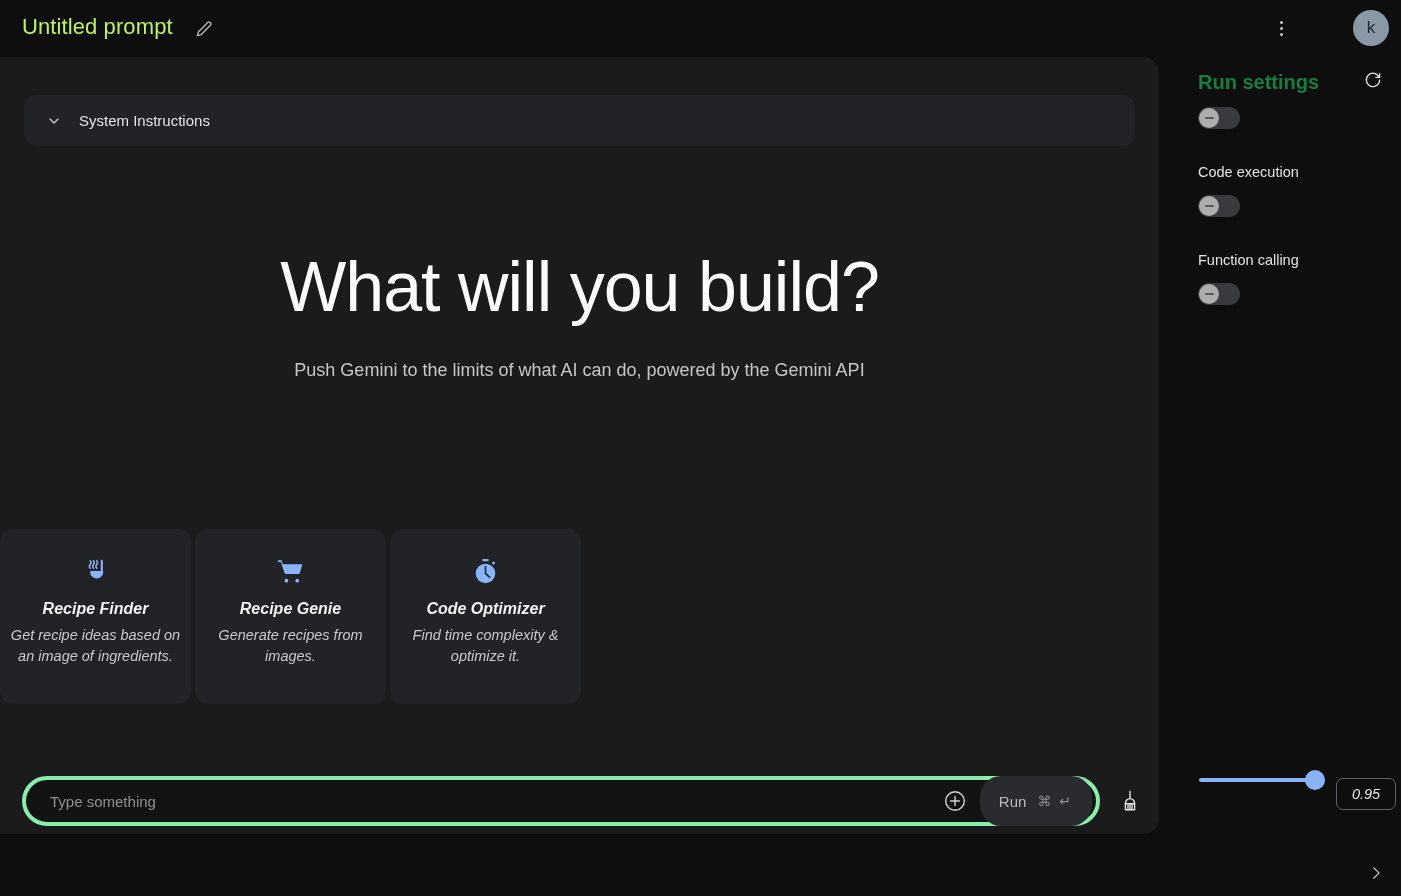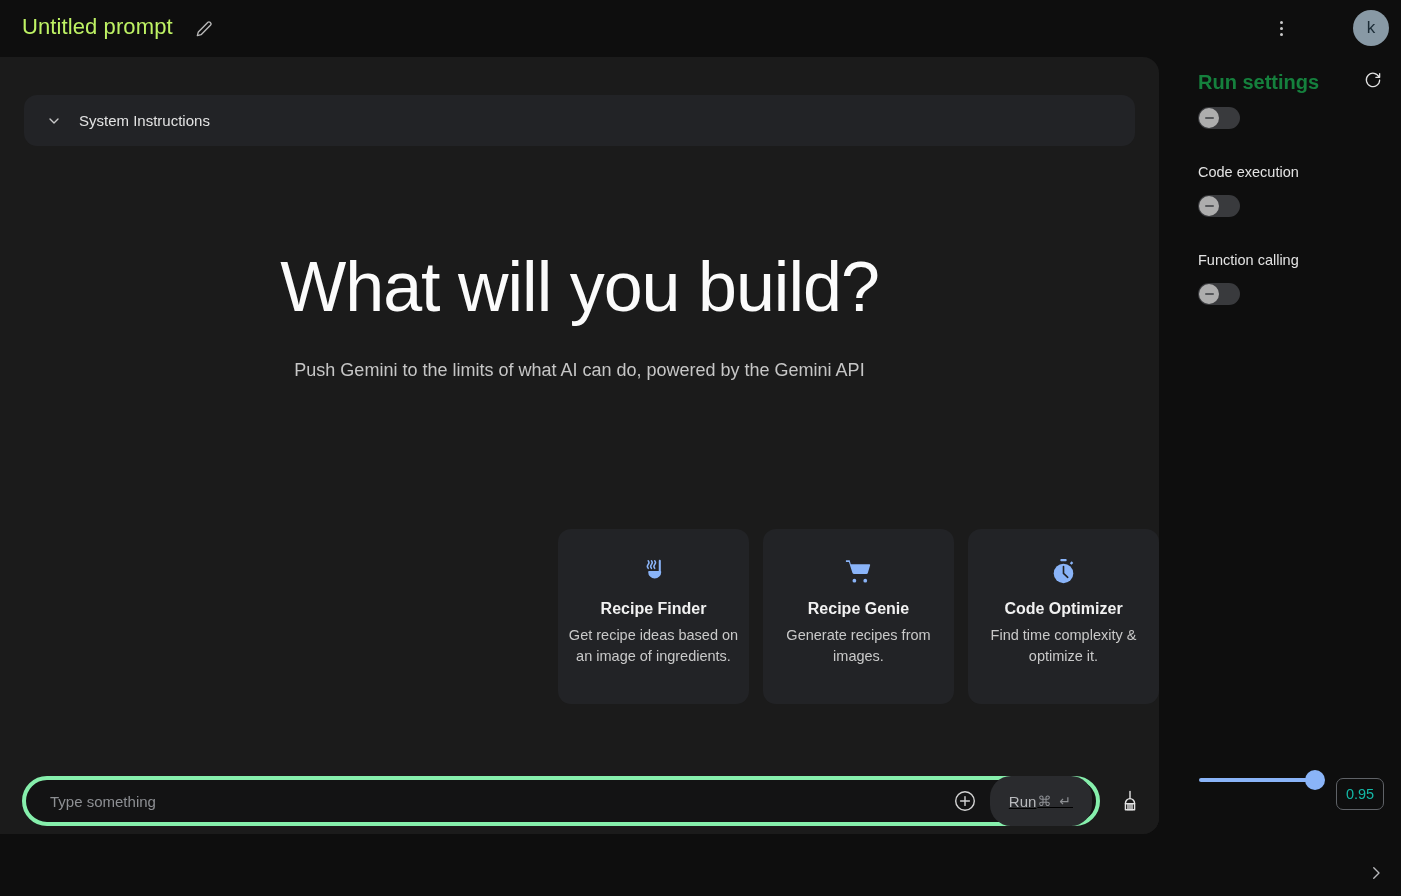--- a/index.html
+++ b/index.html
@@ -60,21 +60,21 @@
   .hero { position: absolute; left: 0; top: 190px; width: 1159px; text-align: center; }
   .hero h1 {
     font-size: 70px; font-weight: 400; color: #fbfbfb; letter-spacing: -1px; line-height: 1.15;
   }
   .hero p {
     margin-top: 32px; font-size: 18px; color: #c6c6c6; font-weight: 400;
   }
 
   .cards {
     position: absolute; left: 0; top: 472px; width: 1159px;
-    display: flex; justify-content: flex-end; gap: 14px;
+    display: flex; justify-content: flex-start; gap: 4px; font-style: italic;
   }
   .card {
     width: 191px; height: 175px; background: #222326; border-radius: 13px;
     display: flex; flex-direction: column; align-items: center;
     padding-top: 28px; cursor: pointer;
   }
   .card .cicon { width: 29px; height: 29px; display: block; }
   .card .ctitle {
     margin-top: 14px; font-size: 16px; font-weight: 700; color: #f1f1f1;
   }
@@ -98,21 +98,21 @@
     font-family: "Liberation Sans", sans-serif;
     font-size: 15px; color: #e3e3e3; margin-left: 24px;
   }
   .ta::placeholder { color: #8d8f93; }
   .plusbtn {
     width: 30px; height: 30px; margin-right: 10px; cursor: pointer;
     display: flex; align-items: center; justify-content: center;
   }
   .runbtn {
     height: 50px; margin-right: 4px; padding: 0 19px; border-radius: 21px;
-    background: #2a2b2e; display: flex; align-items: center; gap: 1px; cursor: pointer; text-decoration: underline;
+    background: #2a2b2e; display: flex; align-items: center; gap: 11px; cursor: pointer;
   }
   .run-label { font-size: 15px; color: #b9babd; }
   .run-keys { font-size: 14px; color: #8d8f93; letter-spacing: 2px; }
   .broom {
     position: absolute; right: 17px; top: 16px; width: 24px; height: 26px; cursor: pointer;
   }
 
   
   .sidebar {
     position: absolute; right: 0; top: 57px; width: 242px; height: 839px;
@@ -163,24 +163,24 @@
 
   .slider-row { position: absolute; left: 1199px; top: 778px; display: flex; align-items: center; }
   .track {
     position: relative; width: 124px; height: 4px; border-radius: 2px; background: #8ab4f8; cursor: pointer;
   }
   .track .thumb {
     position: absolute; left: 106px; top: -8px; width: 20px; height: 20px;
     border-radius: 50%; background: #8ab4f8;
   }
   .topp-val {
-    position: absolute; left: 1336px; top: 778px; width: 48px; height: 32px;
+    position: absolute; left: 1336px; top: 778px; width: 60px; height: 32px;
     border: 1px solid #5f6267; border-radius: 7px;
     display: flex; align-items: center; justify-content: center;
-    font-size: 14.5px; color: #14b8a6;
+    font-size: 14.5px; color: #e5e5e5; font-style: italic;
   }
   .corner-chev {
     position: absolute; right: 16px; bottom: 14px; width: 18px; height: 18px; cursor: pointer;
   }
 </style>
 </head>
 <body>
 
 <div id="app">
 

